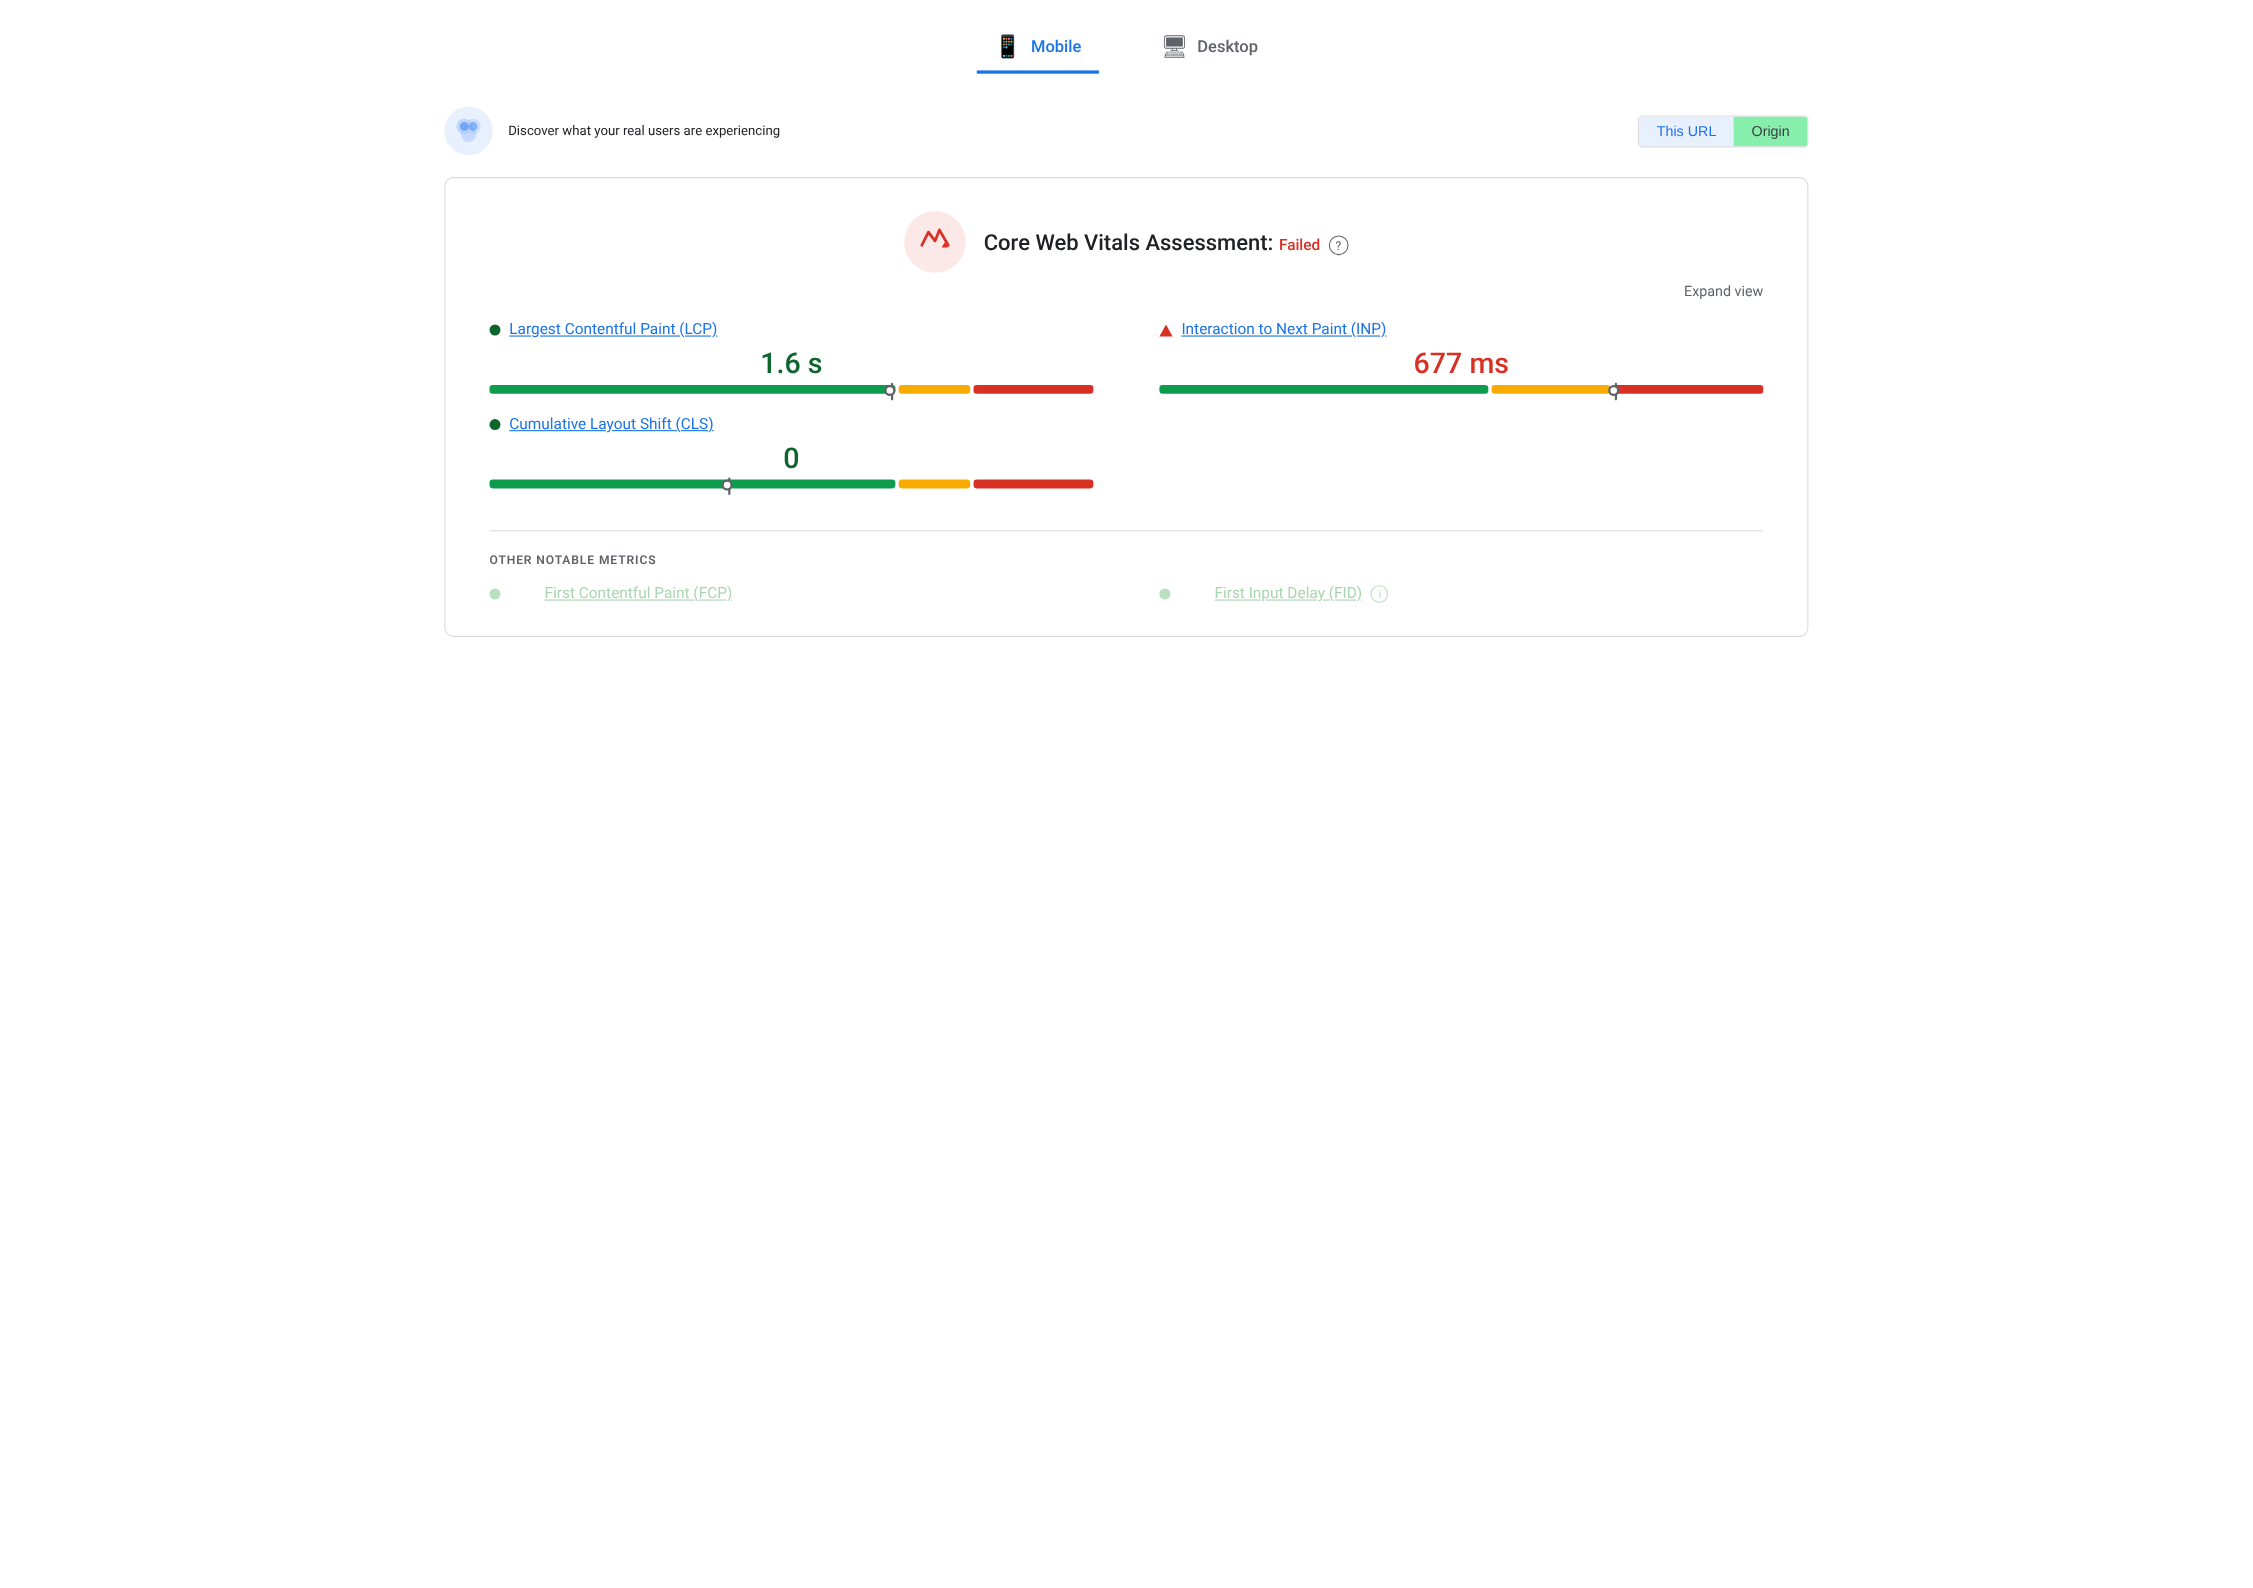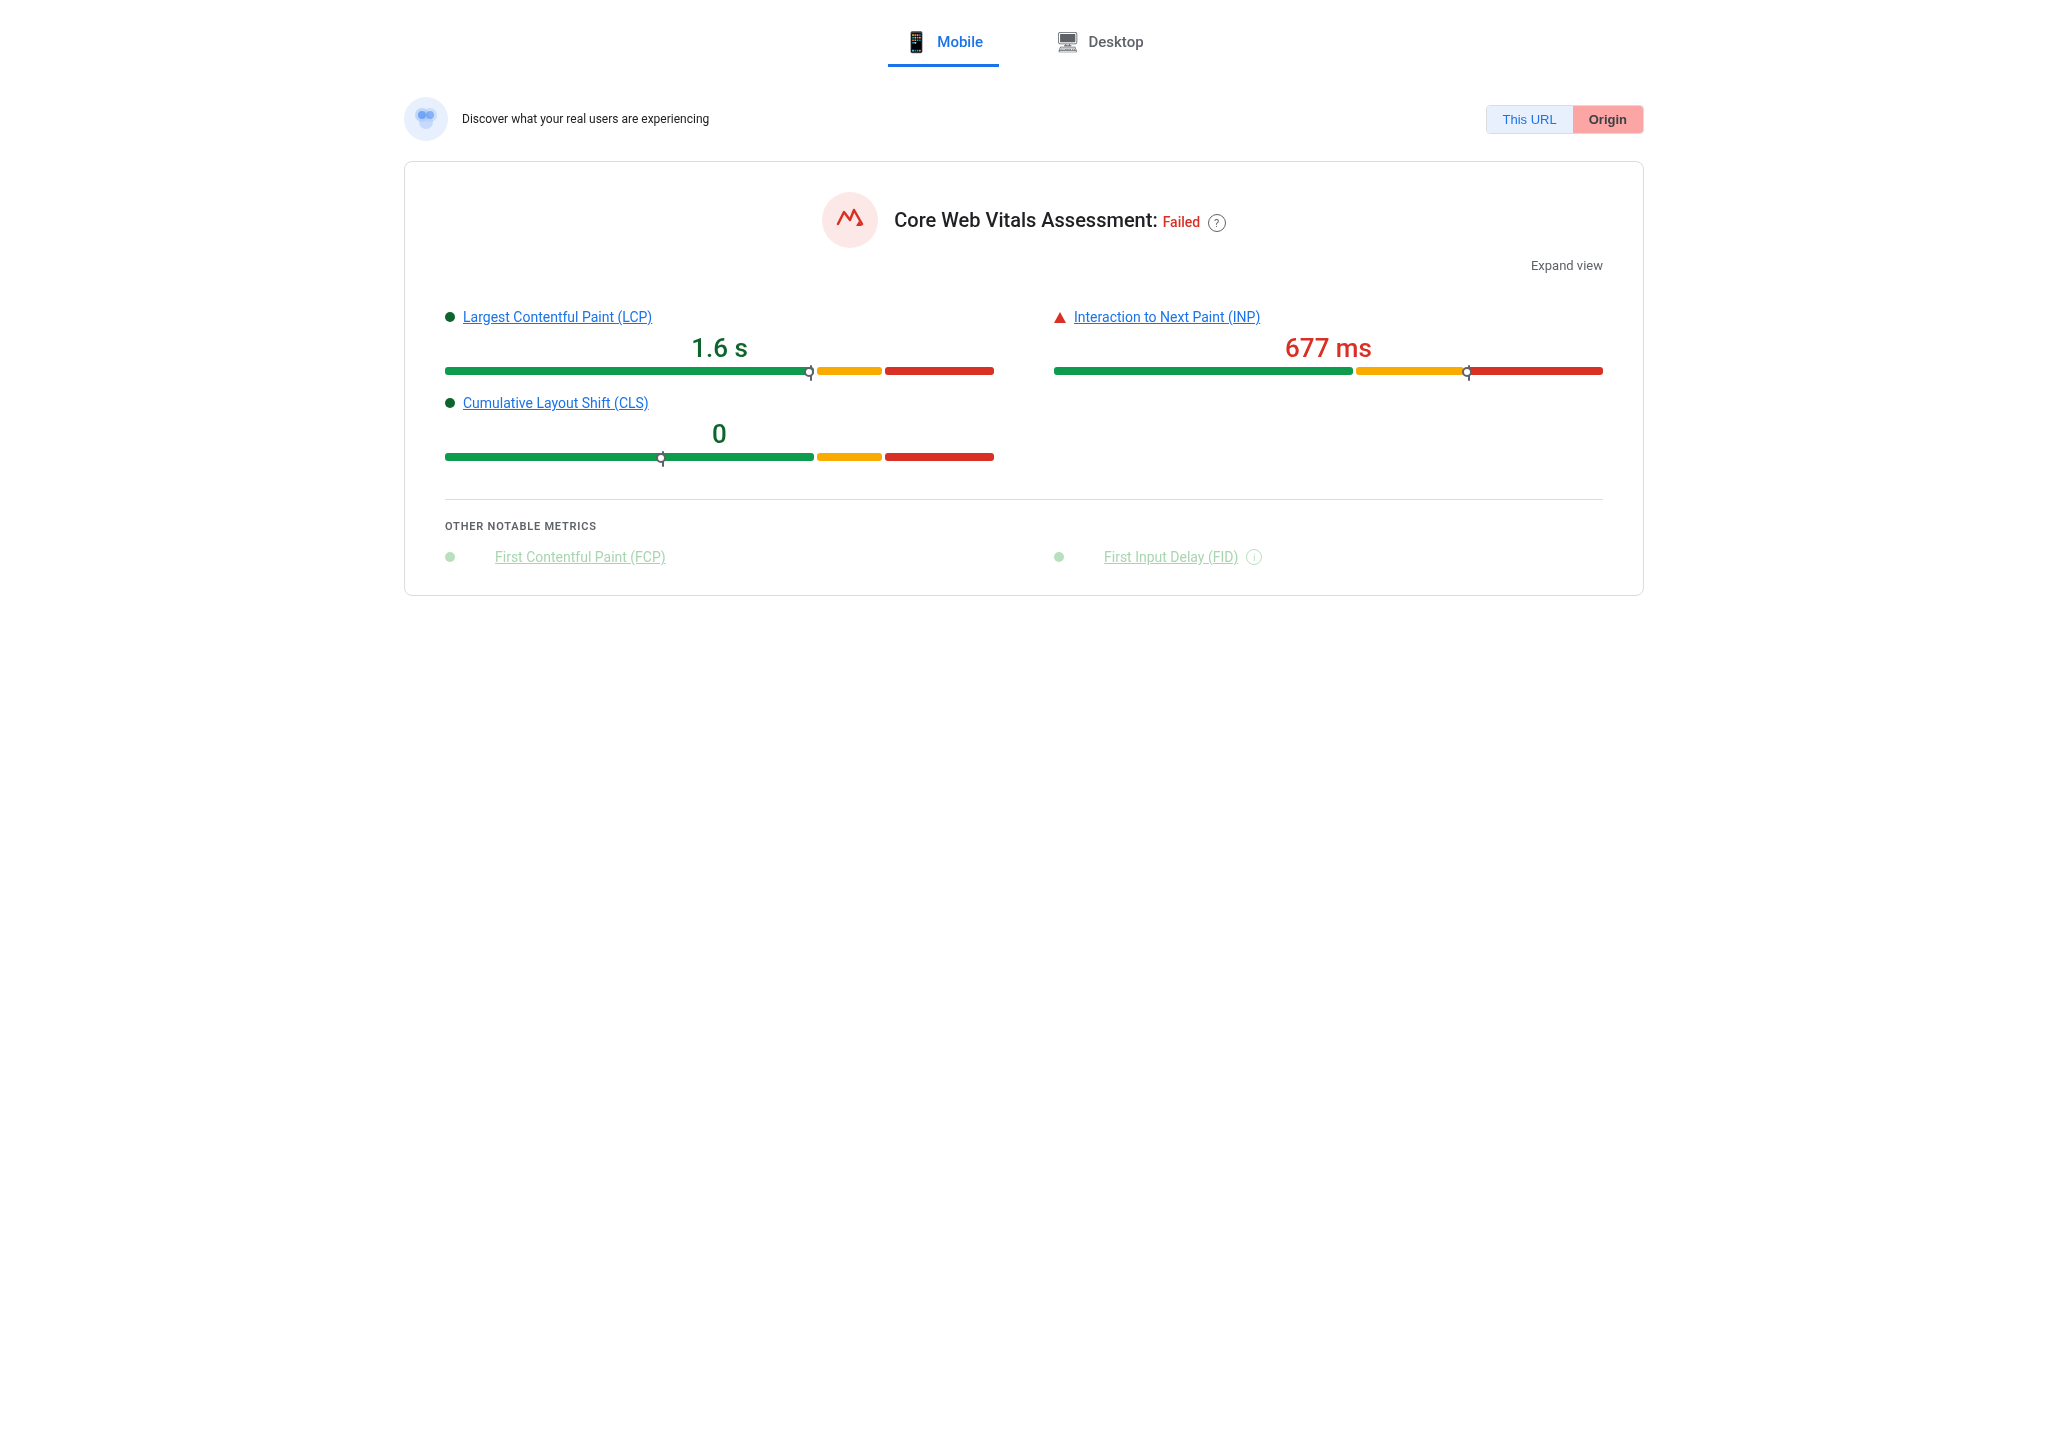--- a/index.html
+++ b/index.html
@@ -74,24 +74,23 @@
     .url-toggle {
       display: flex;
       border: 1px solid #dadce0;
       border-radius: 4px;
       overflow: hidden;
     }
     .url-toggle-btn {
       padding: 6px 16px;
       font-size: 13px;
       cursor: pointer;
-      background: #fca5a5;
+      background: #86efac;
       border: none;
       color: #3c4043;
-      font-weight: bold;
     }
     .url-toggle-btn.active {
       background: #e8f0fe;
       color: #1a73e8;
       font-weight: 500;
       text-align: center;
     }
 
     
     .main-card {
@@ -136,21 +135,21 @@
       justify-content: center;
       font-size: 11px;
       color: #5f6368;
       cursor: pointer;
       margin-left: 4px;
     }
     .expand-view {
       text-align: right;
       font-size: 13px;
       color: #5f6368;
-      margin-bottom: 36px;
+      margin-bottom: 19px;
       cursor: pointer;
     }
 
     
     .metrics-grid {
       display: grid;
       grid-template-columns: 1fr 1fr;
       gap: 12px 60px;
       margin-bottom: 30px;
     }

